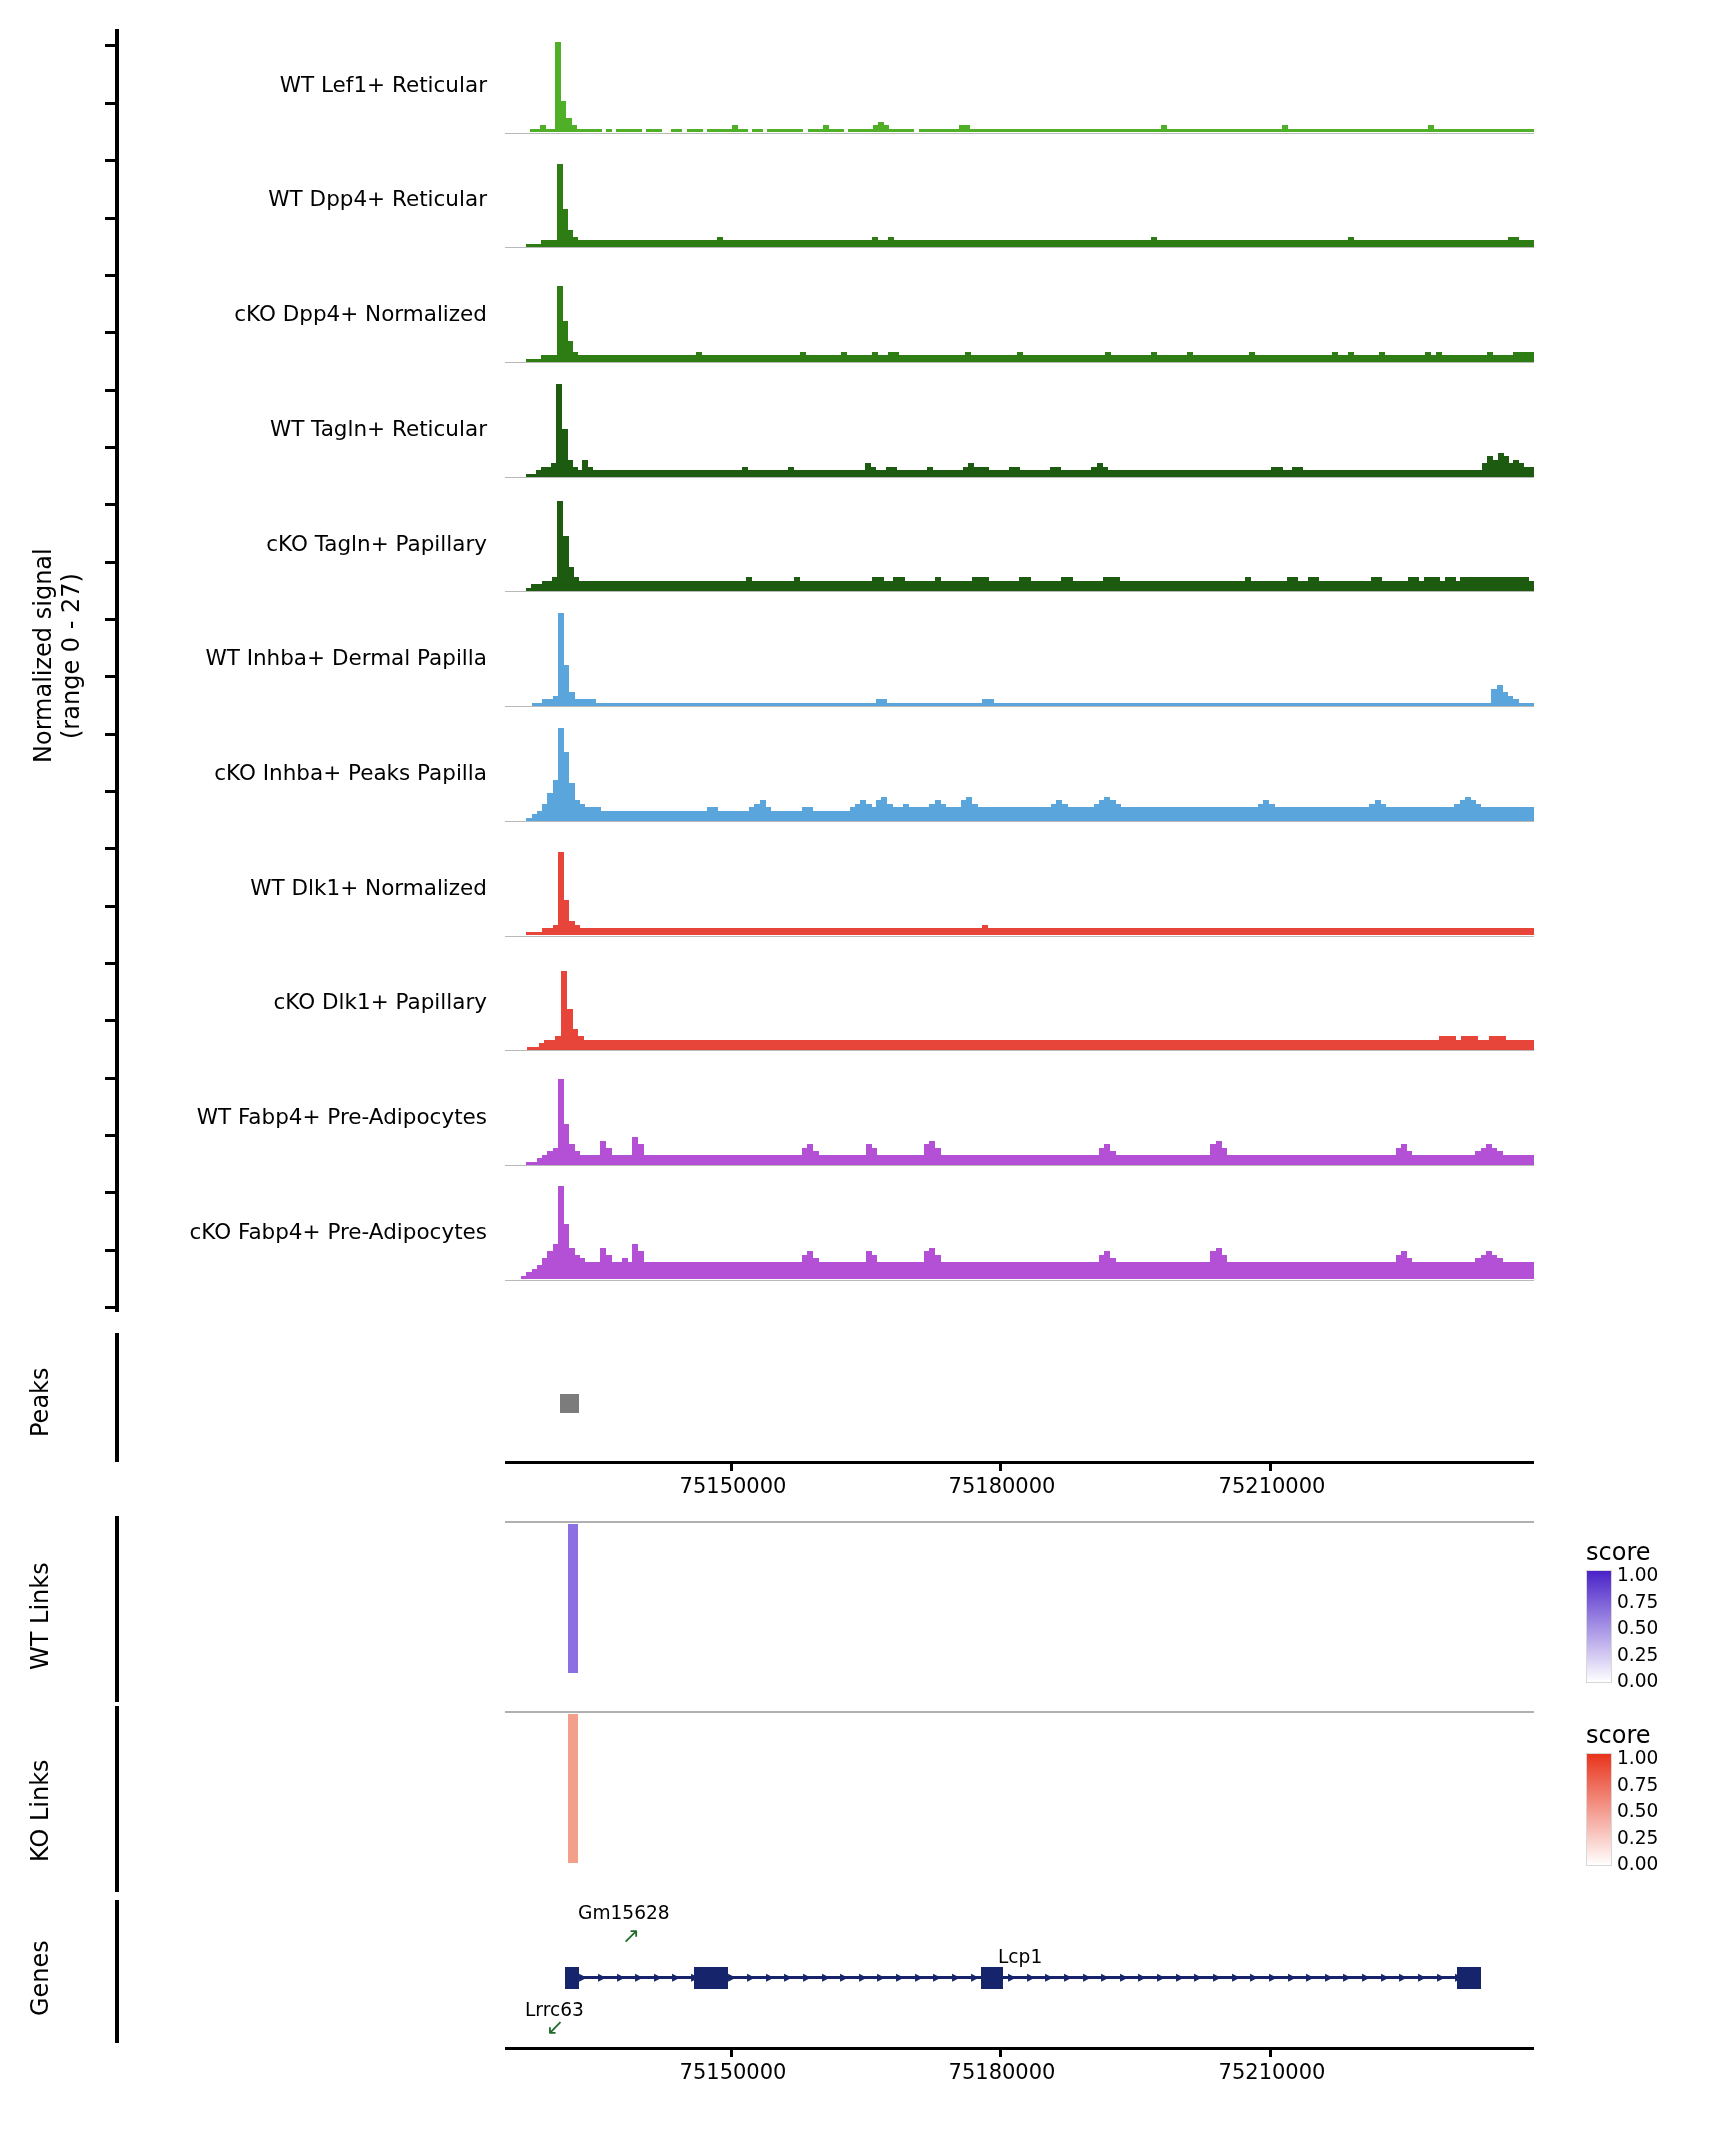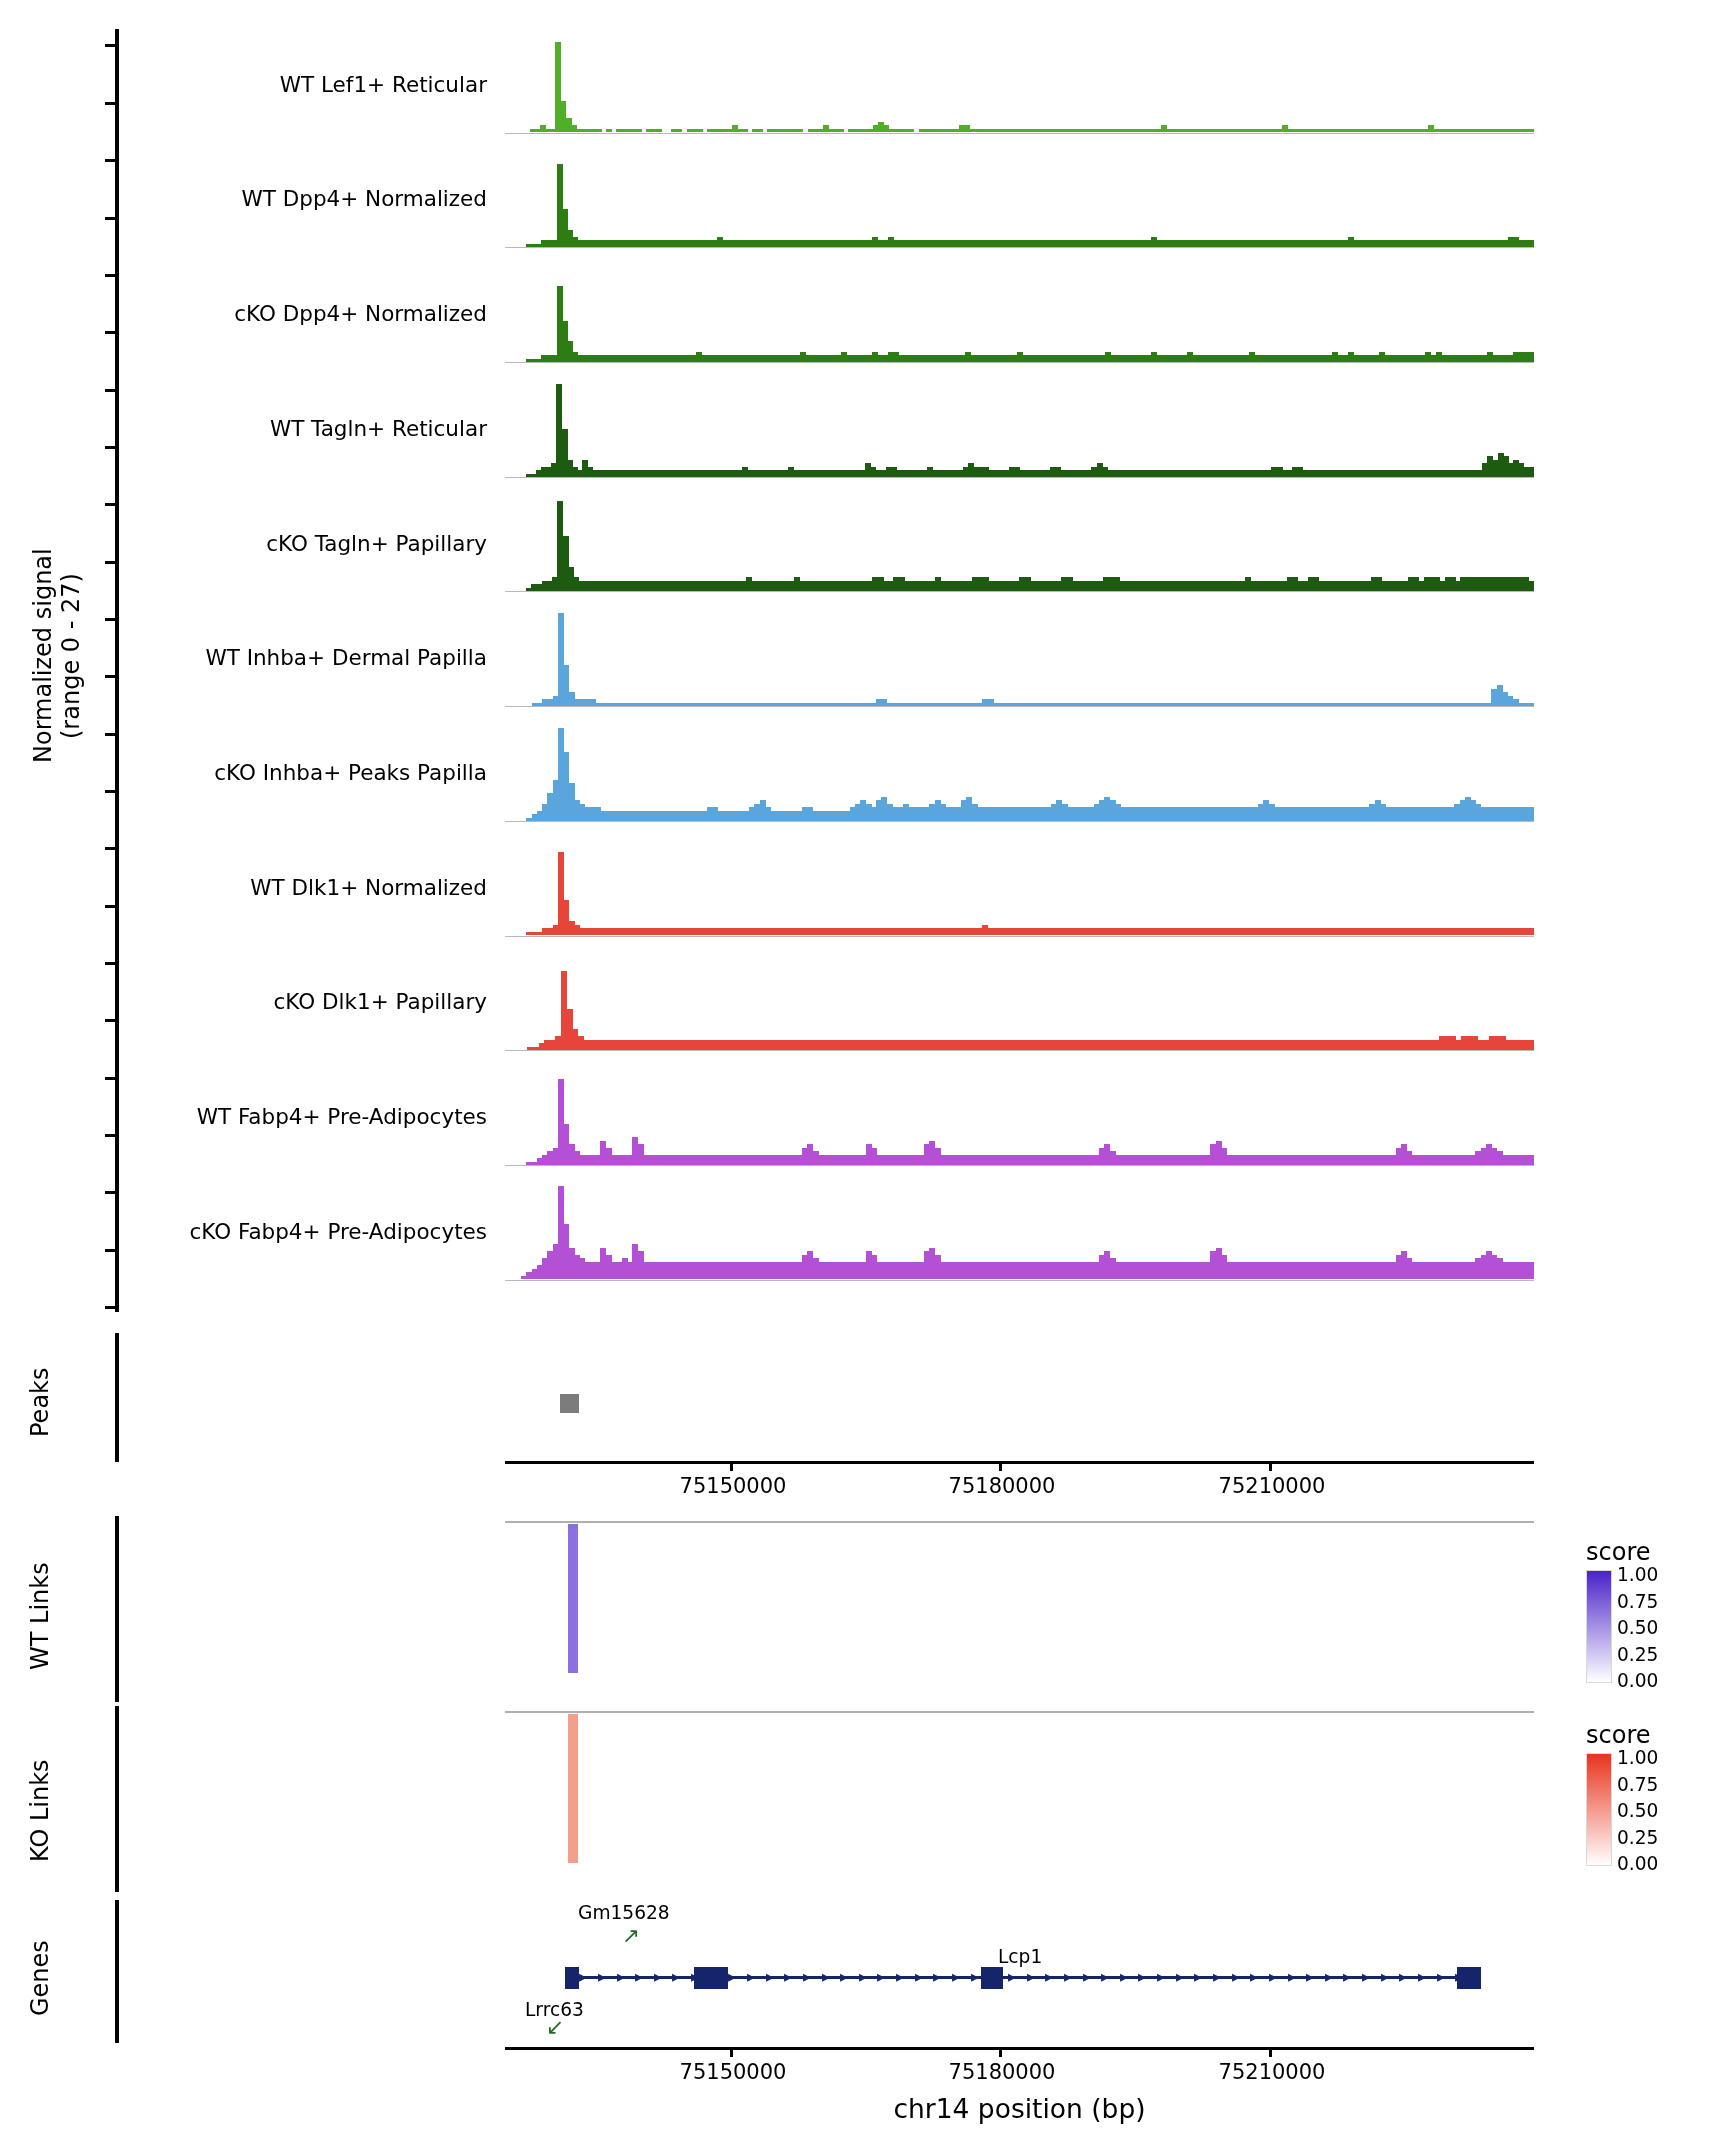--- a/index.html
+++ b/index.html
@@ -354,21 +354,21 @@
         <div class="sig" style="left: 988px; width: 5.5px; height: 3.5px; background: rgb(79, 175, 39);"></div>
         <div class="sig" style="left: 993px; width: 5.5px; height: 3.5px; background: rgb(79, 175, 39);"></div>
         <div class="sig" style="left: 998px; width: 5.5px; height: 3.5px; background: rgb(79, 175, 39);"></div>
         <div class="sig" style="left: 1004px; width: 5.5px; height: 3.5px; background: rgb(79, 175, 39);"></div>
         <div class="sig" style="left: 1009px; width: 5.5px; height: 3.5px; background: rgb(79, 175, 39);"></div>
         <div class="sig" style="left: 1014px; width: 5.5px; height: 3.5px; background: rgb(79, 175, 39);"></div>
         <div class="sig" style="left: 1019px; width: 5.5px; height: 3.5px; background: rgb(79, 175, 39);"></div>
         <div class="sig" style="left: 1024px; width: 5.5px; height: 3.5px; background: rgb(79, 175, 39);"></div>
       </div>
       <div class="baseline" style="left: 505px; top: 133px; width: 1029px;"></div>
-      <div class="track-label" style="left: 129px; width: 358px; top: 186px;">WT Dpp4+ Normalized</div>
+      <div class="track-label" style="left: 129px; width: 358px; top: 186px;">WT Dpp4+ Reticular</div>
       <div class="track-canvas" style="left: 505px; top: 154px; width: 1029px; height: 93px;">
         <div class="sig" style="left: 20.7px; width: 5.6px; height: 3.5px; background: rgb(46, 125, 20);"></div>
         <div class="sig" style="left: 26px; width: 5.6px; height: 3.5px; background: rgb(46, 125, 20);"></div>
         <div class="sig" style="left: 31px; width: 5.6px; height: 3.5px; background: rgb(46, 125, 20);"></div>
         <div class="sig" style="left: 36px; width: 5.6px; height: 7px; background: rgb(46, 125, 20);"></div>
         <div class="sig" style="left: 41px; width: 5.6px; height: 7px; background: rgb(46, 125, 20);"></div>
         <div class="sig" style="left: 47px; width: 5.6px; height: 7px; background: rgb(46, 125, 20);"></div>
         <div class="sig" style="left: 52px; width: 5.6px; height: 83px; background: rgb(46, 125, 20);"></div>
         <div class="sig" style="left: 57px; width: 5.6px; height: 38px; background: rgb(46, 125, 20);"></div>
         <div class="sig" style="left: 62px; width: 5.6px; height: 17px; background: rgb(46, 125, 20);"></div>
@@ -2424,16 +2424,15 @@
   <div class="small-gene-arrow" style="left:546px; top:2016px;">↙</div>
 
   <div class="hrule" style="left:505px; top:2047px; width:1029px;"></div>
   <div class="tick" style="left:730px; top:2047px; width:2.9px; height:10px;"></div>
   <div class="tick" style="left:999px; top:2047px; width:2.9px; height:10px;"></div>
   <div class="tick" style="left:1269px; top:2047px; width:2.9px; height:10px;"></div>
   <div class="tick-text" style="left:644px; top:2060px; width:178px;">75150000</div>
   <div class="tick-text" style="left:913px; top:2060px; width:178px;">75180000</div>
   <div class="tick-text" style="left:1183px; top:2060px; width:178px;">75210000</div>
 
-  <div class="xaxis-title" style="left:505px; top:2093px; width:1029px;">chr14 position (bp)</div>
 
 </div>
 
 
 </body></html>

